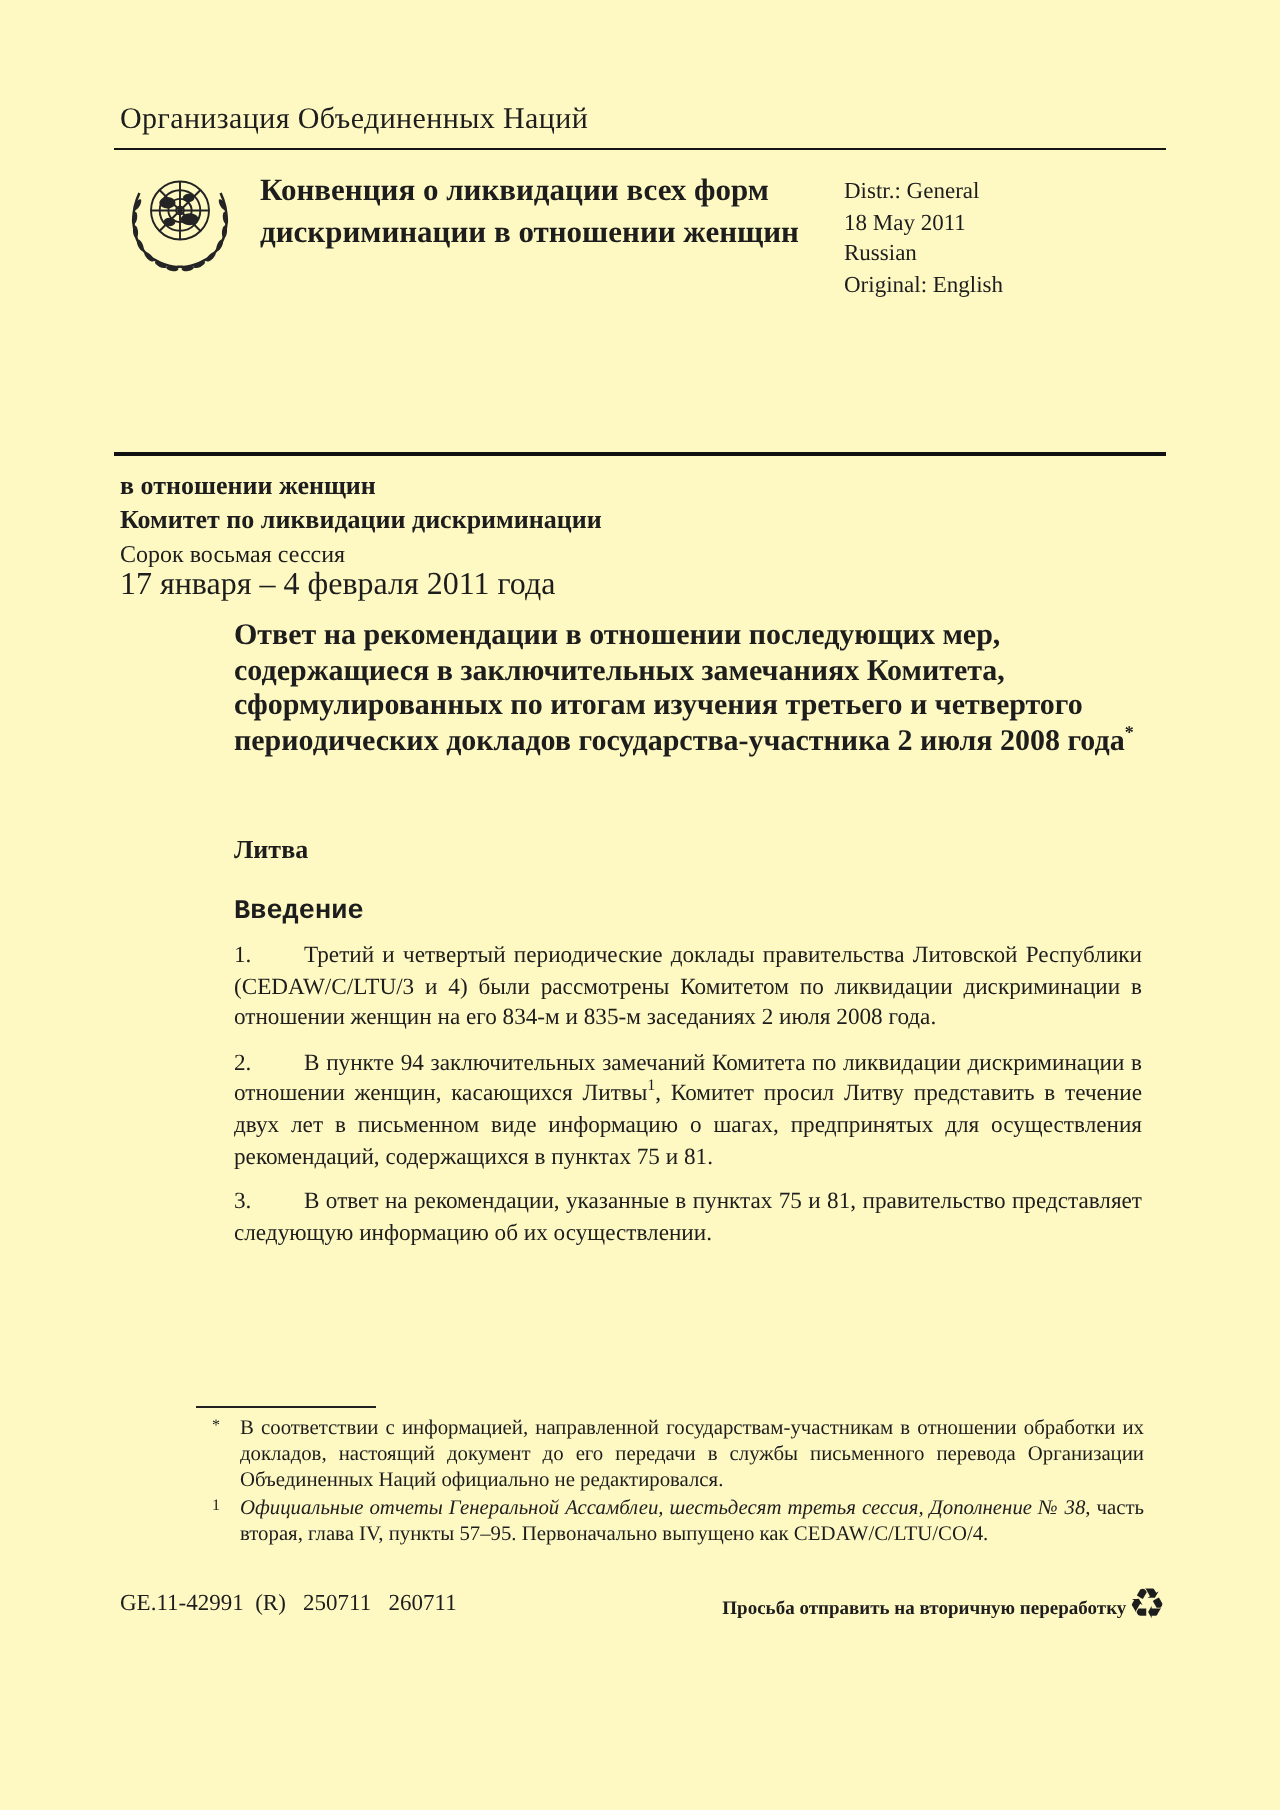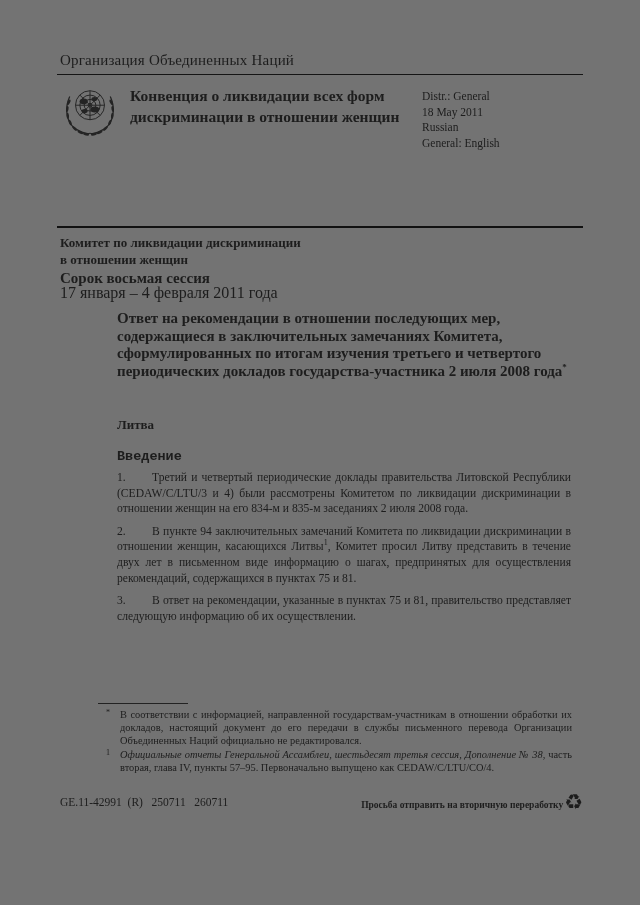--- a/index.html
+++ b/index.html
@@ -1,38 +1,38 @@
 <!DOCTYPE html>
 <html><head>
 <meta charset="utf-8">
 <style>
   html,body{margin:0;padding:0;background:#e9e9e9;}
   .page{
     position:relative;
     width:640px;height:905px;
     margin:0 auto;
-    background:#737373;
+    background:#fef9c3;
     color:#1d1d1d;
     font-family:"Liberation Serif","DejaVu Serif",serif;
     overflow:hidden;
   }
   .abs{position:absolute;}
   
   .org-name{left:60px;top:52px;font-size:15px;letter-spacing:.2px;}
   .doc-symbol{right:57px;top:47px;display:flex;align-items:baseline;}
   .doc-symbol .big{font-size:26px;letter-spacing:.5px;}
   .doc-symbol .small{font-size:10.5px;}
   .rule-1{left:57px;top:74px;width:526px;border-top:1.6px solid #151515;}
   .emblem{left:61px;top:84px;width:58px;height:56px;}
   .conv-title{left:130px;top:85px;width:280px;font-size:15.5px;font-weight:bold;line-height:21px;}
   .distr{left:422px;top:89px;font-size:11.5px;line-height:15.5px;}
   
   .rule-2{left:57px;top:226px;width:526px;border-top:2.6px solid #111;}
   .committee{left:60px;top:235px;font-size:13px;font-weight:bold;line-height:16.5px;}
-  .session{left:60px;top:270px;font-size:15px;font-weight:bold;text-align:center;}
+  .session{left:60px;top:270px;font-size:12px;font-weight:normal;text-align:center;}
   .session-dates{left:60px;top:284px;font-size:16px;}
   
   .doc-title{left:117px;top:310px;width:458px;font-size:15px;font-weight:bold;line-height:17.6px;}
   .doc-title sup{font-size:9px;line-height:0;}
   .country{left:117px;top:417px;font-size:13px;font-weight:bold;}
   .section-h{left:117px;top:449px;font-size:13.5px;font-weight:bold;font-family:Liberation Mono, monospace;}
   .paras{left:117px;top:470px;width:454px;font-size:11.6px;line-height:15.6px;text-align:justify;}
   .paras p{margin:0 0 7px 0;}
   .pnum{display:inline-block;width:35px;}
   .paras sup{font-size:8px;line-height:0;}
@@ -95,27 +95,27 @@
         <ellipse cx="34" cy="51" rx="3.2" ry="1.3" transform="rotate(170 34 51)"></ellipse>
       </g>
     </svg>
   </div>
 
   <div class="abs conv-title">Конвенция о ликвидации всех форм дискриминации в отношении женщин</div>
   <div class="abs distr">
     <div>Distr.: General</div>
     <div>18 May 2011</div>
     <div>Russian</div>
-    <div>General: English</div>
+    <div>Original: English</div>
   </div>
 
   <div class="abs rule-2"></div>
   <div class="abs committee">
+    <div>в отношении женщин</div>
     <div>Комитет по ликвидации дискриминации</div>
-    <div>в отношении женщин</div>
   </div>
   <div class="abs session">Сорок восьмая сессия</div>
   <div class="abs session-dates">17 января – 4 февраля 2011 года</div>
 
   <div class="abs doc-title"><span>Ответ на рекомендации в отношении последующих мер, содержащиеся в заключительных замечаниях Комитета, сформулированных по итогам изучения третьего и четвертого периодических докладов государства-участника 2 июля 2008 года</span><sup>*</sup></div>
 
   <div class="abs country">Литва</div>
   <div class="abs section-h">Введение</div>
 
   <div class="abs paras">

